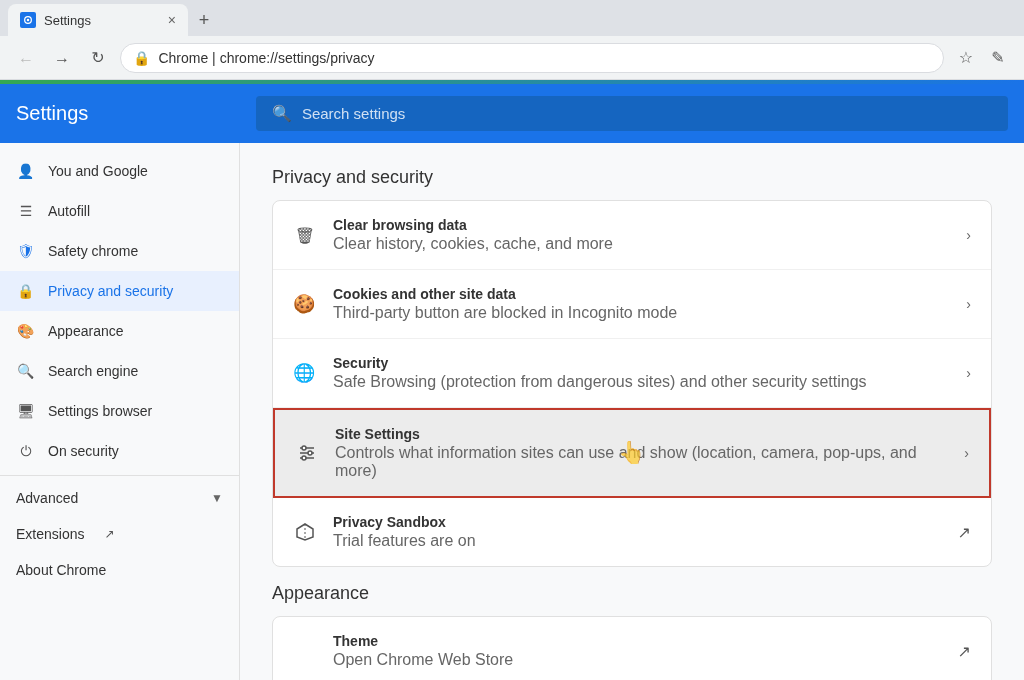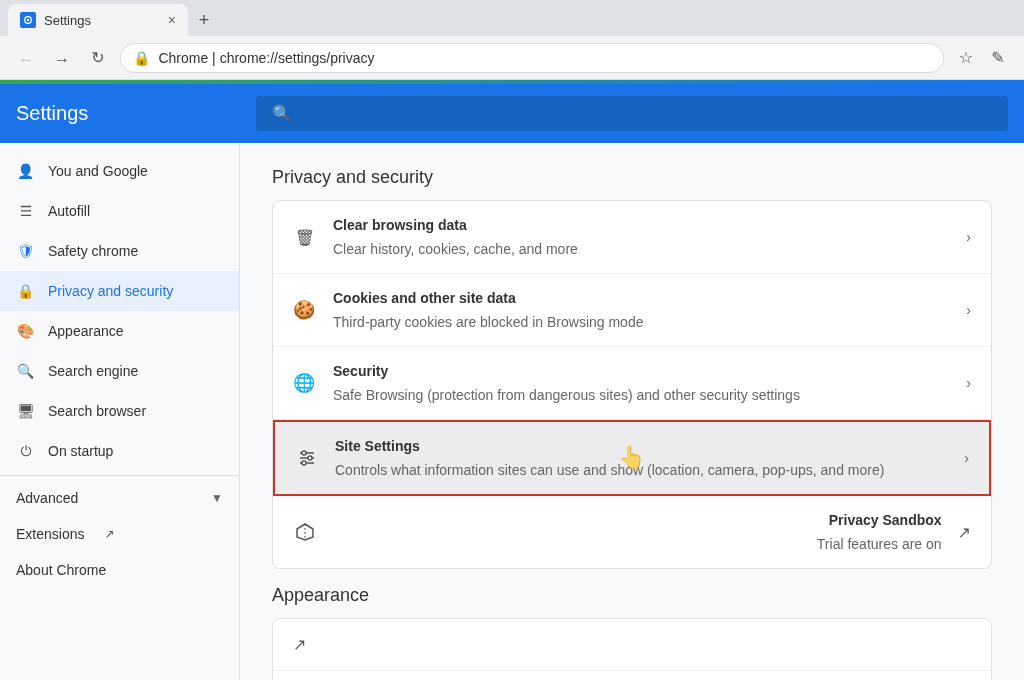--- a/index.html
+++ b/index.html
@@ -47,26 +47,26 @@
 
     .search-bar-container { background: #1a73e8; padding: 12px 16px; display: flex; align-items: center; }
     .search-bar-wrap { display: flex; align-items: center; background: #1565c0; border-radius: 4px; padding: 8px 16px; flex: 1; gap: 10px; }
     .search-input { background: transparent; border: none; outline: none; color: white; font-size: 15px; flex: 1; }
     .search-input::placeholder { color: rgba(255,255,255,0.8); }
     .search-icon-wrap { color: rgba(255,255,255,0.8); }
 
     .section-title { font-size: 18px; color: #333; font-weight: 400; margin-bottom: 12px; }
     .settings-card { background: white; border-radius: 8px; border: 1px solid #e0e0e0; overflow: hidden; margin-bottom: 16px; }
     .settings-item { display: flex; align-items: center; padding: 16px 20px; gap: 16px; cursor: pointer; border-bottom: 1px solid #f0f0f0; position: relative; }
-    .settings-item:last-child { border-bottom: none; text-align: right; }
+    .settings-item:last-child { border-bottom: none; }
     .settings-item.highlighted { background: #f0f0f0; border: 2px solid #d32f2f; }
     .item-icon-wrap { width: 24px; height: 24px; display: flex; align-items: center; justify-content: center; color: #555; flex-shrink: 0; }
     .item-text { flex: 1; }
     .item-title { font-size: 14px; color: #333; font-weight: 700; }
-    .item-subtitle { font-size: 14px; color: #666; margin-top: 8px; }
+    .item-subtitle { font-size: 16px; color: #666; margin-top: 2px; }
     .item-arrow { color: #666; font-size: 14px; }
     .item-ext { color: #555; font-size: 14px; }
 
     .appearance-section { margin-top: 8px; }
 
     
     .toggle { width: 36px; height: 20px; background: #bbb; border-radius: 10px; position: relative; cursor: pointer; }
     .toggle .knob { width: 16px; height: 16px; background: white; border-radius: 50%; position: absolute; top: 2px; left: 2px; transition: left 0.2s; }
   </style>
 </head>
@@ -107,20 +107,21 @@
   <div class="accent-bar"></div>
 
   <div style="display:flex; flex-direction:column; flex:1; overflow:hidden;">
 
     <div class="search-bar-container">
       <div style="width:240px; display:flex; align-items:center;">
         <span style="color:white; font-size:20px; font-weight:500;">Settings</span>
       </div>
       <div class="search-bar-wrap">
         <span class="search-icon-wrap">🔍</span>
+        <input class="search-input" type="text" placeholder="Search settings" style="">
       </div>
     </div>
 
     <div class="content-area">
 
       <div class="sidebar">
         <div class="sidebar-nav">
 
           <div class="sidebar-item">
             <div class="item-icon">👤</div>
@@ -147,26 +148,26 @@
             <span>Appearance</span>
           </div>
 
           <div class="sidebar-item">
             <div class="item-icon">🔍</div>
             <span>Search engine</span>
           </div>
 
           <div class="sidebar-item">
             <div class="item-icon">🖥</div>
-            <span>Search browser</span>
+            <span>Settings browser</span>
           </div>
 
           <div class="sidebar-item">
             <div class="item-icon">⏻</div>
-            <span>On startup</span>
+            <span>On security</span>
           </div>
 
           <div class="sidebar-divider"></div>
 
           <div class="sidebar-expandable">
             <span>Advanced</span>
             <span class="expand-icon">▼</span>
           </div>
 
           <div class="sidebar-ext">
@@ -193,21 +194,21 @@
                 <div class="item-title">Clear browsing data</div>
                 <div class="item-subtitle">Clear history, cookies, cache, and more</div>
               </div>
               <span class="item-arrow">›</span>
             </div>
 
             <div class="settings-item">
               <div class="item-icon-wrap" style="font-size:18px;">🍪</div>
               <div class="item-text">
                 <div class="item-title">Cookies and other site data</div>
-                <div class="item-subtitle">Third-party cookies are blocked in Browsing mode</div>
+                <div class="item-subtitle">Third-party button are blocked in Incognito mode</div>
               </div>
               <span class="item-arrow">›</span>
             </div>
 
             <div class="settings-item">
               <div class="item-icon-wrap" style="font-size:18px;">🌐</div>
               <div class="item-text">
                 <div class="item-title">Security</div>
                 <div class="item-subtitle">Safe Browsing (protection from dangerous sites) and other security settings</div>
               </div>
@@ -249,20 +250,24 @@
             </div>
 
           </div>
         </div>
 
         <div class="appearance-section">
           <h2 class="section-title">Appearance</h2>
           <div class="settings-card">
 
             <div class="settings-item">
+              <div class="item-text" style="padding-left:40px;">
+                <div class="item-title">Theme</div>
+                <div class="item-subtitle">Open Chrome Web Store</div>
+              </div>
               <span class="item-ext" style="font-size:16px;">↗</span>
             </div>
 
             <div class="settings-item">
               <div class="item-text" style="padding-left:40px;">
                 <div class="item-title">Show home other</div>
                 <div class="item-subtitle">Disabled</div>
               </div>
               <div class="toggle">
                 <div class="knob"></div>

